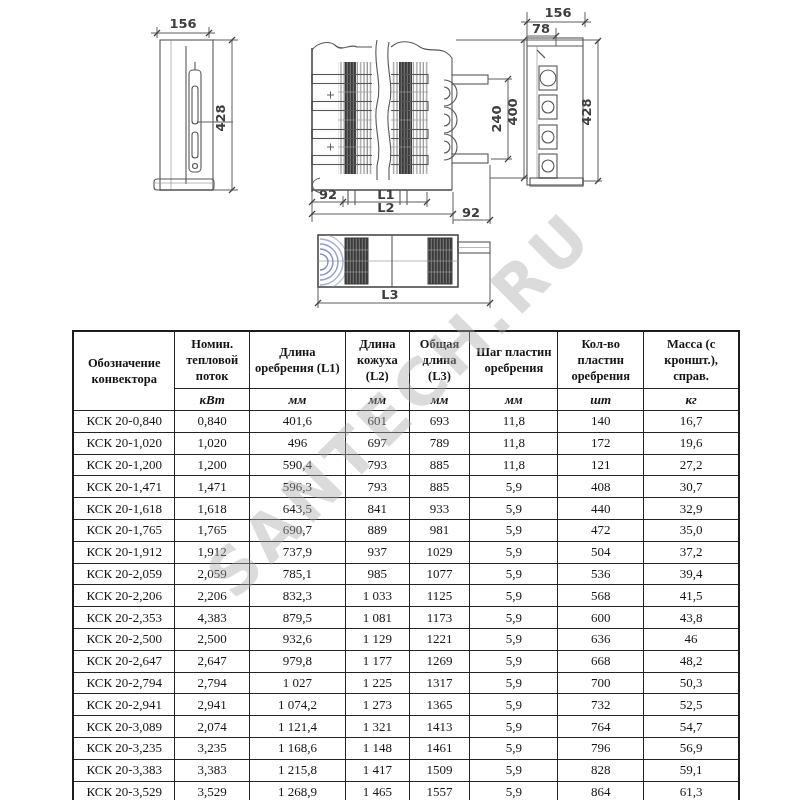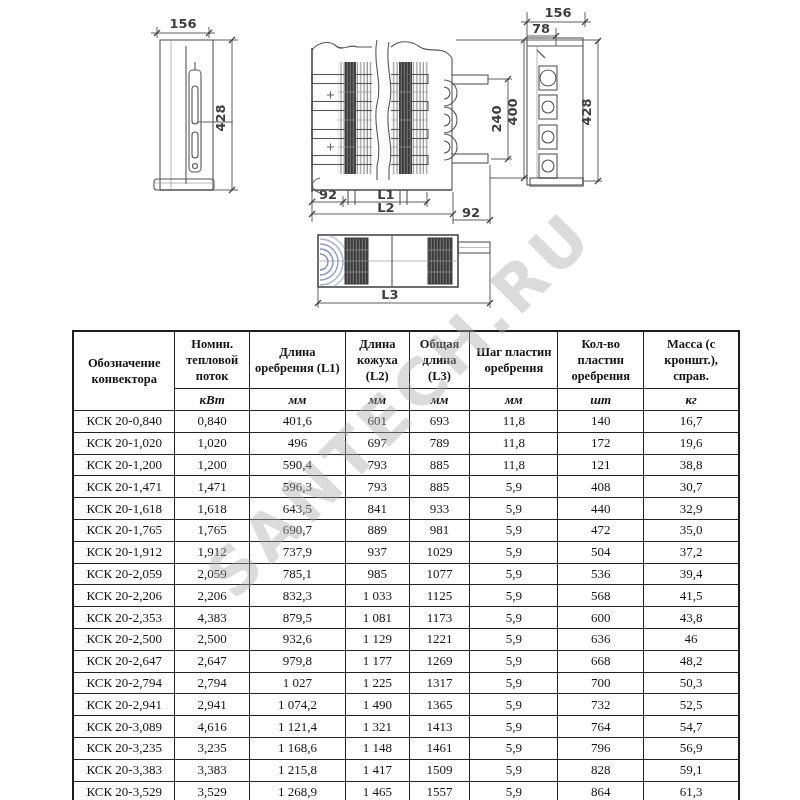--- a/index.html
+++ b/index.html
@@ -275,21 +275,21 @@
           <td>19,6</td>
         </tr>
         <tr>
           <td>КСК 20-1,200</td>
           <td>1,200</td>
           <td>590,4</td>
           <td>793</td>
           <td>885</td>
           <td>11,8</td>
           <td>121</td>
-          <td>38,8</td>
+          <td>27,2</td>
         </tr>
         <tr>
           <td>КСК 20-1,471</td>
           <td>1,471</td>
           <td>596,3</td>
           <td>793</td>
           <td>885</td>
           <td>5,9</td>
           <td>408</td>
           <td>30,7</td>
@@ -381,29 +381,29 @@
           <td>1 225</td>
           <td>1317</td>
           <td>5,9</td>
           <td>700</td>
           <td>50,3</td>
         </tr>
         <tr>
           <td>КСК 20-2,941</td>
           <td>2,941</td>
           <td>1 074,2</td>
-          <td>1 490</td>
+          <td>1 273</td>
           <td>1365</td>
           <td>5,9</td>
           <td>732</td>
           <td>52,5</td>
         </tr>
         <tr>
           <td>КСК 20-3,089</td>
-          <td>4,616</td>
+          <td>2,074</td>
           <td>1 121,4</td>
           <td>1 321</td>
           <td>1413</td>
           <td>5,9</td>
           <td>764</td>
           <td>54,7</td>
         </tr>
         <tr>
           <td>КСК 20-3,235</td>
           <td>3,235</td>

